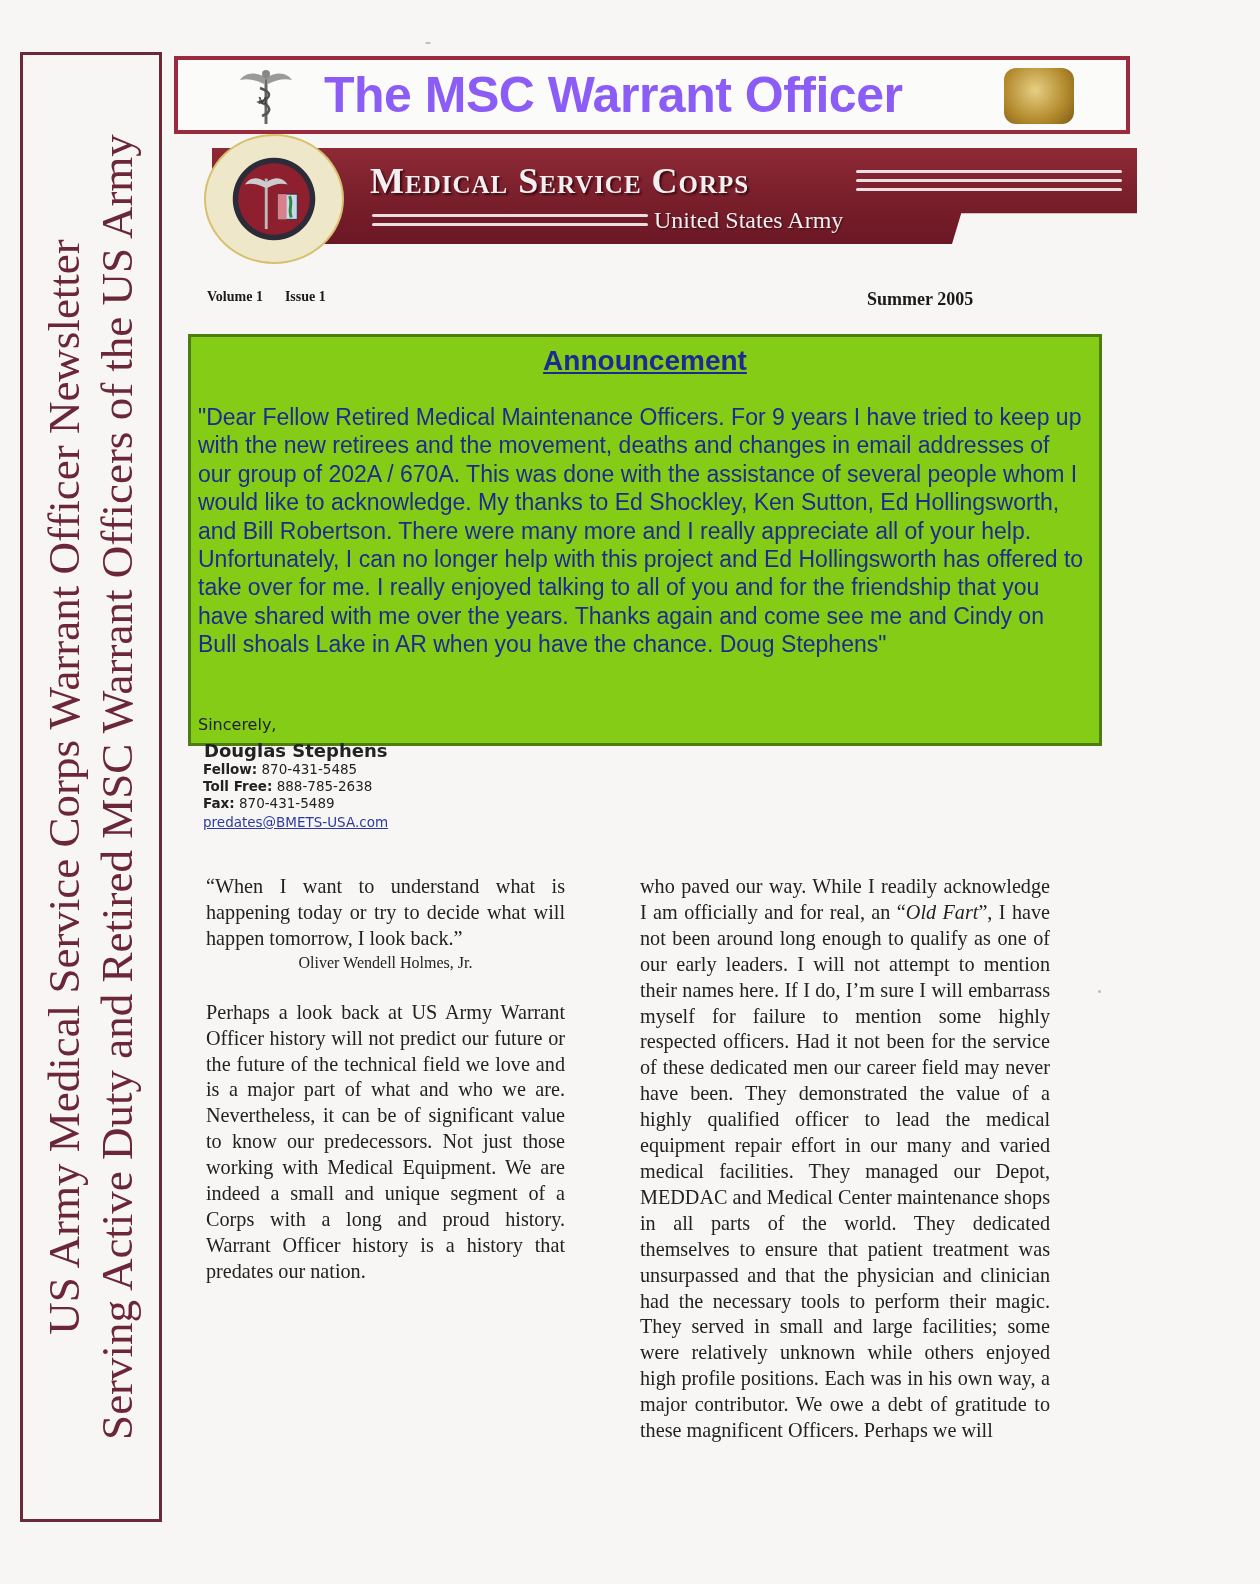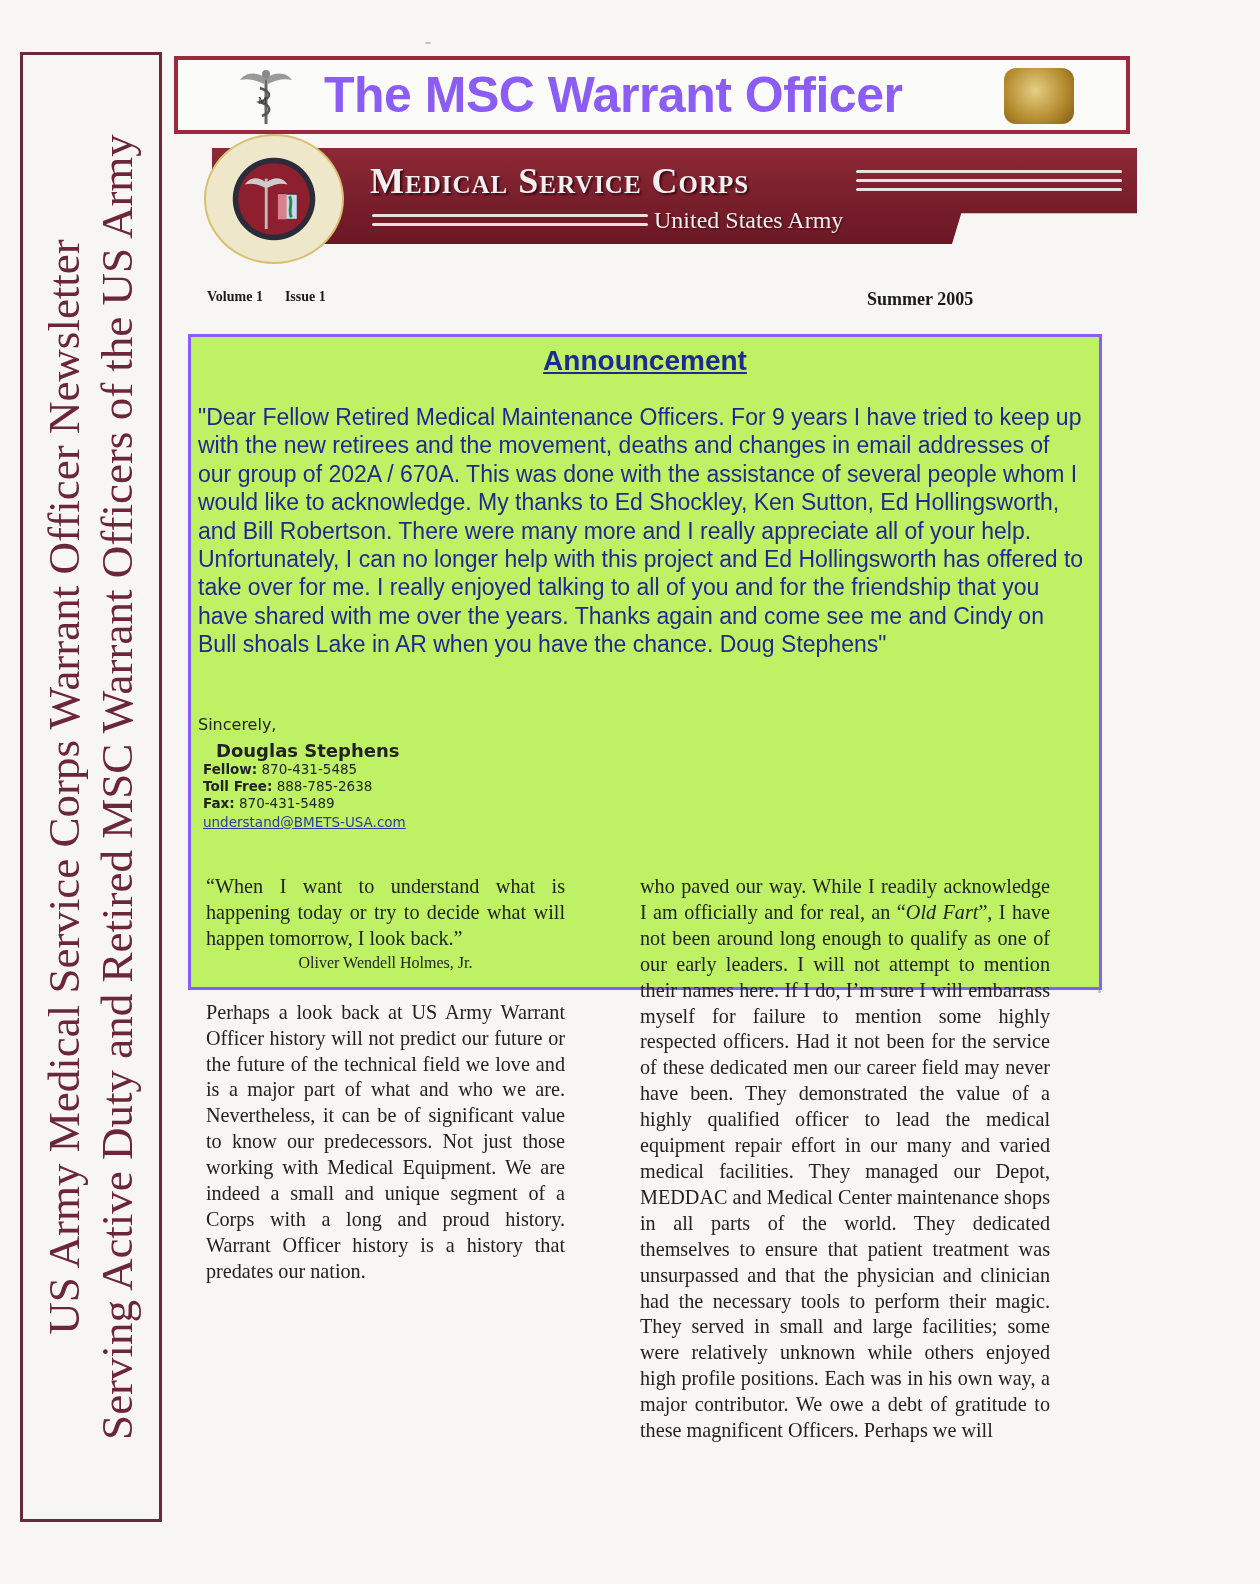--- a/index.html
+++ b/index.html
@@ -67,39 +67,39 @@
   
   .vol {
     position: absolute; left: 207px; top: 289px; font-weight: bold; font-size: 14px; color: #1a1a1a;
   }
   .vol span + span { margin-left: 22px; }
   .season {
     position: absolute; left: 867px; top: 289px; font-weight: bold; font-size: 18px; color: #1a1a1a;
   }
   
   .ann {
-    position: absolute; left: 188px; top: 334px; width: 914px; height: 656px;
-    border: 3px solid #8b5cf6; box-sizing: border-box; background: #bef264;
+    position: absolute; left: 188px; top: 334px; width: 914px; height: 412px;
+    border: 3px solid #4d7c0f; box-sizing: border-box; background: #84cc16;
   }
   .ann-title {
     position: absolute; left: 0; right: 0; top: 8px; text-align: center;
     font-family: "Liberation Sans", sans-serif; font-weight: bold; font-size: 28px;
     color: #1d2a93; text-decoration: underline;
   }
   .ann-body {
     position: absolute; left: 7px; top: 66px; width: 888px;
     font-family: "Liberation Sans", sans-serif; font-size: 23px; line-height: 28.4px;
     color: #1d2a8f; margin: 0;
   }
   .ann-sign {
     position: absolute; left: 7px; top: 378px;
     font-family: "DejaVu Sans", sans-serif; color: #222;
   }
   .ann-sign .sinc { font-size: 16px; margin-bottom: 6px; }
-  .ann-sign .name { font-size: 18px; font-weight: bold; margin-left: 18px; }
+  .ann-sign .name { font-size: 18px; font-weight: bold; margin-left: 6px; }
   .ann-sign .line { font-size: 13.5px; margin-left: 5px; line-height: 17px; }
   .ann-sign .line b { font-weight: bold; }
   .ann-sign a { font-size: 13.5px; margin-left: 5px; color: #2c3aa0; text-decoration: underline; }
   
   .col {
     position: absolute; top: 874px; font-size: 20.2px; line-height: 25.9px; color: #222;
     text-align: justify;
   }
   .col p { margin: 0; }
   .col1 { left: 206px; width: 359px; }
@@ -161,21 +161,21 @@
 
 <div class="ann">
   <div class="ann-title">Announcement</div>
   <p class="ann-body">"Dear Fellow Retired Medical Maintenance Officers.  For 9 years I have tried to keep up with the new retirees and the movement, deaths and changes in email addresses of our group of 202A / 670A.  This was done with the assistance of several people whom I would like to acknowledge.  My thanks to Ed Shockley, Ken Sutton, Ed Hollingsworth, and Bill Robertson.  There were many more and I really appreciate all of your help.  Unfortunately, I can no longer help with this project and Ed Hollingsworth has offered to take over for me.  I really enjoyed talking to all of you and for the friendship that you have shared with me over the years.  Thanks again and come see me and Cindy on Bull shoals Lake in AR when you have the chance. Doug Stephens"</p>
   <div class="ann-sign">
     <div class="sinc">Sincerely,</div>
     <div class="name">Douglas Stephens</div>
     <div class="line"><b>Fellow:</b> <span>870-431-5485</span></div>
     <div class="line"><b>Toll Free:</b> <span>888-785-2638</span></div>
     <div class="line"><b>Fax:</b> <span>870-431-5489</span></div>
-    <a>understand@BMETS-USA.com</a>
+    <a>predates@BMETS-USA.com</a>
   </div>
 </div>
 
 <div class="col col1">
   <p>“When I want to understand what is happening today or try to decide what will happen tomorrow, I look back.”</p>
   <p class="attr">Oliver Wendell Holmes, Jr.</p>
   <p>Perhaps a look back at US Army Warrant Officer history will not predict our future or the future of the technical field we love and is a major part of what and who we are. Nevertheless, it can be of significant value to know our predecessors. Not just those working with Medical Equipment. We are indeed a small and unique segment of a Corps with a long and proud history.  Warrant Officer history is a history that predates our nation.</p>
   <div class="gap"></div>
 </div>
 <div class="col col2">

